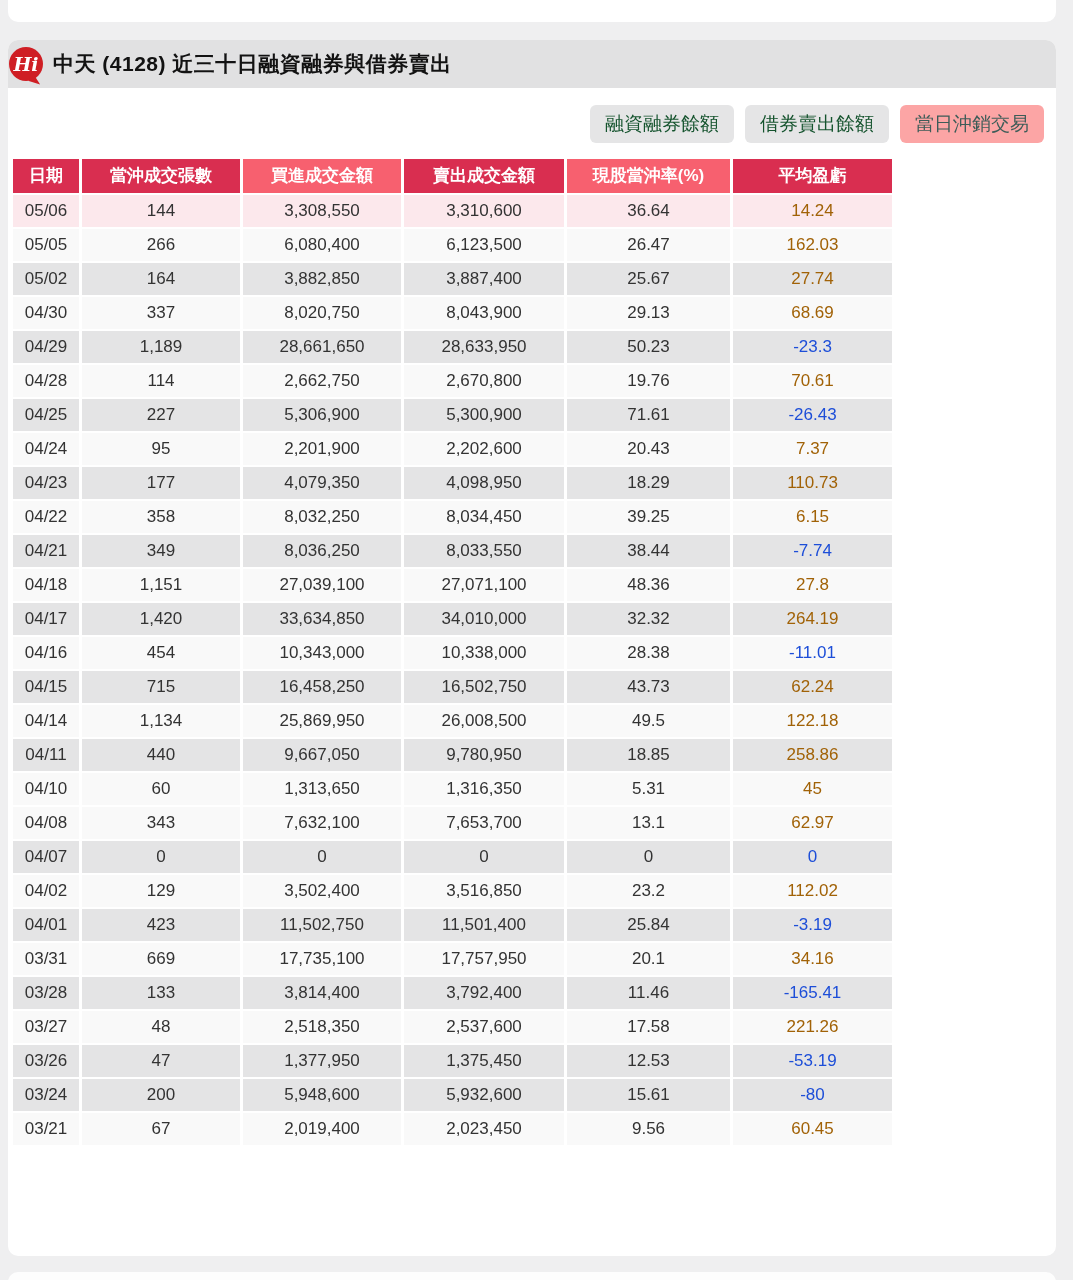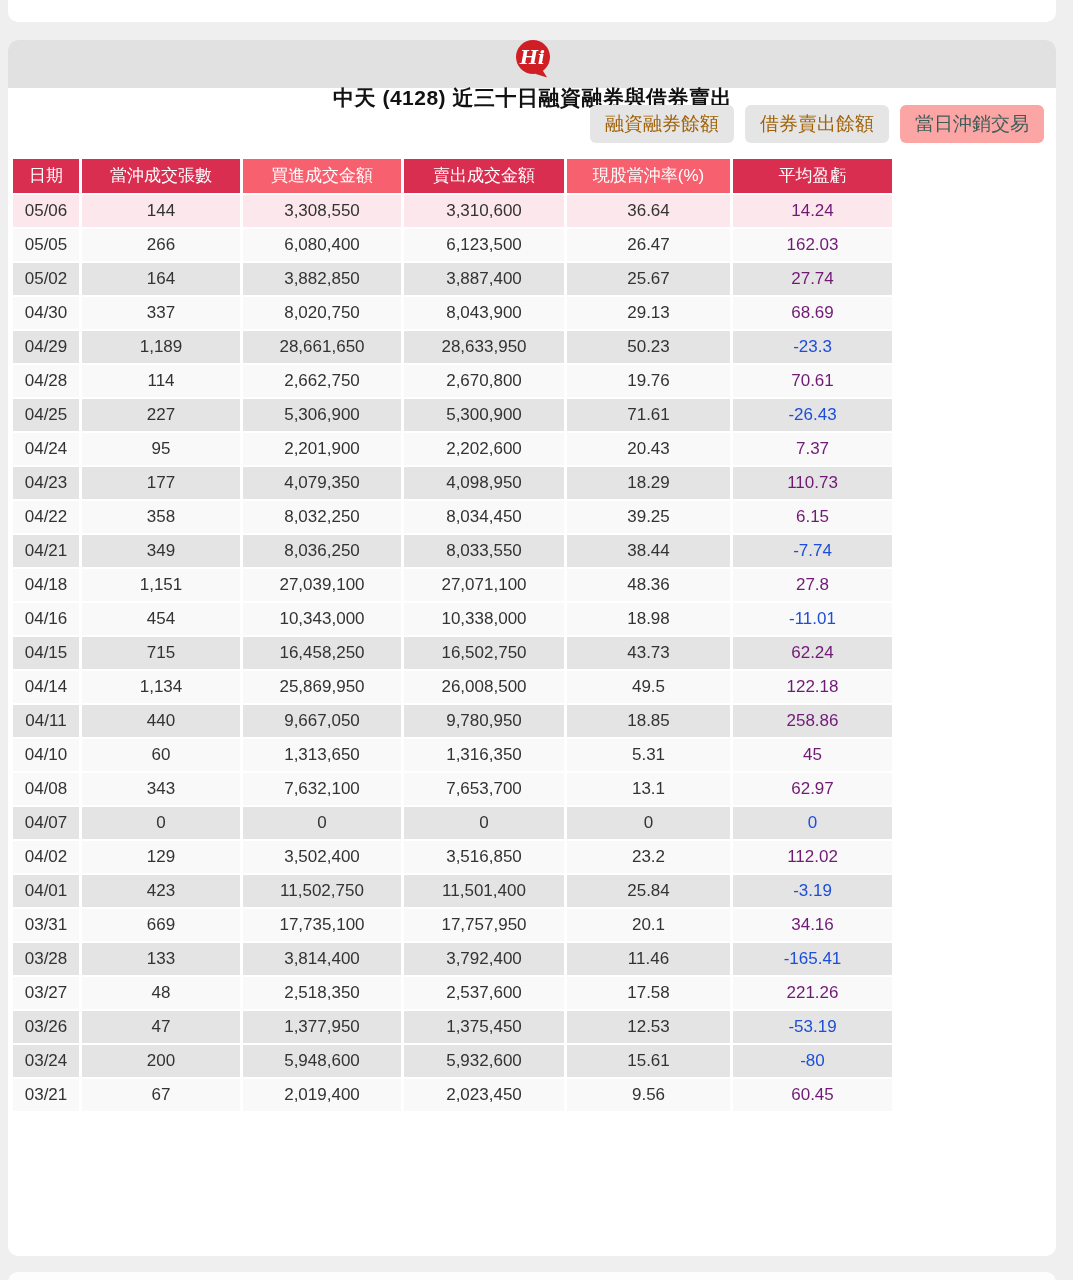--- a/index.html
+++ b/index.html
@@ -18,21 +18,21 @@
   .bottom-strip{
     position:absolute;left:8px;top:1272px;width:1048px;height:30px;
     background:#fdfdfd;border-radius:10px 10px 0 0;
   }
   .card{
     position:absolute;left:8px;top:40px;width:1048px;height:1216px;
     background:#ffffff;border-radius:10px;overflow:hidden;
   }
   .titlebar{
     height:48px;background:#e1e1e2;
-    display:flex;align-items:center;gap:10px;padding-left:1px;flex-direction:column;
+    display:flex;align-items:center;gap:10px;padding-left:1px;
   }
   .logo{
     width:34px;height:34px;background:#cf1e24;border-radius:50%;
     color:#fff;font-weight:bold;font-style:italic;
     display:flex;align-items:center;justify-content:center;
     font-size:19px;position:relative;flex:0 0 auto;
     font-family:"DejaVu Serif","Liberation Serif",serif;
   }
   .logo::after{
     content:"";position:absolute;right:1px;bottom:-2px;
@@ -43,45 +43,45 @@
   }
   .title{
     margin:0;font-size:21px;font-weight:bold;color:#121212;letter-spacing:.5px;
   }
   .btn-row{
     display:flex;justify-content:flex-end;gap:11px;
     padding:17px 12px 14px 12px;
   }
   .btn{
     border:none;border-radius:6px;cursor:pointer;
-    background:#e5e5e6;color:#a16207;
+    background:#e5e5e6;color:#14532d;
     font-size:19px;padding:8px 15px;line-height:22px;
     font-family:inherit;
   }
   .btn.active{background:#fca5a5;color:#3d5c58;}
   table{
     table-layout:fixed;width:885px;margin-left:2px;
     border-collapse:separate;border-spacing:3px 2px;
   }
   col.c1{width:66px}col.c2{width:158px}col.c3{width:158px}
   col.c4{width:160px}col.c5{width:163px}col.c6{width:159px}
   th{
-    color:#ffffff;font-weight:normal;font-size:17px;
+    color:#ffffff;font-weight:bold;font-size:17px;
     padding:7px 4px;text-align:center;line-height:20px;margin-top:45px;
   }
   th.dark{background:#d92e50;}
   th.light{background:#f7606f;}
   td{
     font-size:17px;color:#333333;text-align:center;
     padding:5px 4px;line-height:22px;white-space:nowrap;
   }
   tr.highlight td{background:#fce8ec;}
   tr.light td{background:#f9f9f9;}
   tr.dark td{background:#e4e4e5;}
-  td.pos{color:#701a75;margin-top:9px;}
+  td.pos{color:#a16207;margin-top:9px;}
   td.neg{color:#1d4ed8;}
 </style>
 </head>
 <body>
 
 <div class="top-strip"></div>
 
 <section class="card">
   <header class="titlebar">
     <span class="logo">Hi</span>
@@ -202,26 +202,34 @@
             <td class="neg">-7.74</td>
           </tr>
           <tr class="light">
             <td>04/18</td>
             <td>1,151</td>
             <td>27,039,100</td>
             <td>27,071,100</td>
             <td>48.36</td>
             <td class="pos">27.8</td>
           </tr>
+          <tr class="dark">
+            <td>04/17</td>
+            <td>1,420</td>
+            <td>33,634,850</td>
+            <td>34,010,000</td>
+            <td>32.32</td>
+            <td class="pos">264.19</td>
+          </tr>
           <tr class="light">
             <td>04/16</td>
             <td>454</td>
             <td>10,343,000</td>
             <td>10,338,000</td>
-            <td>18.98</td>
+            <td>28.38</td>
             <td class="neg">-11.01</td>
           </tr>
           <tr class="dark">
             <td>04/15</td>
             <td>715</td>
             <td>16,458,250</td>
             <td>16,502,750</td>
             <td>43.73</td>
             <td class="pos">62.24</td>
           </tr>

